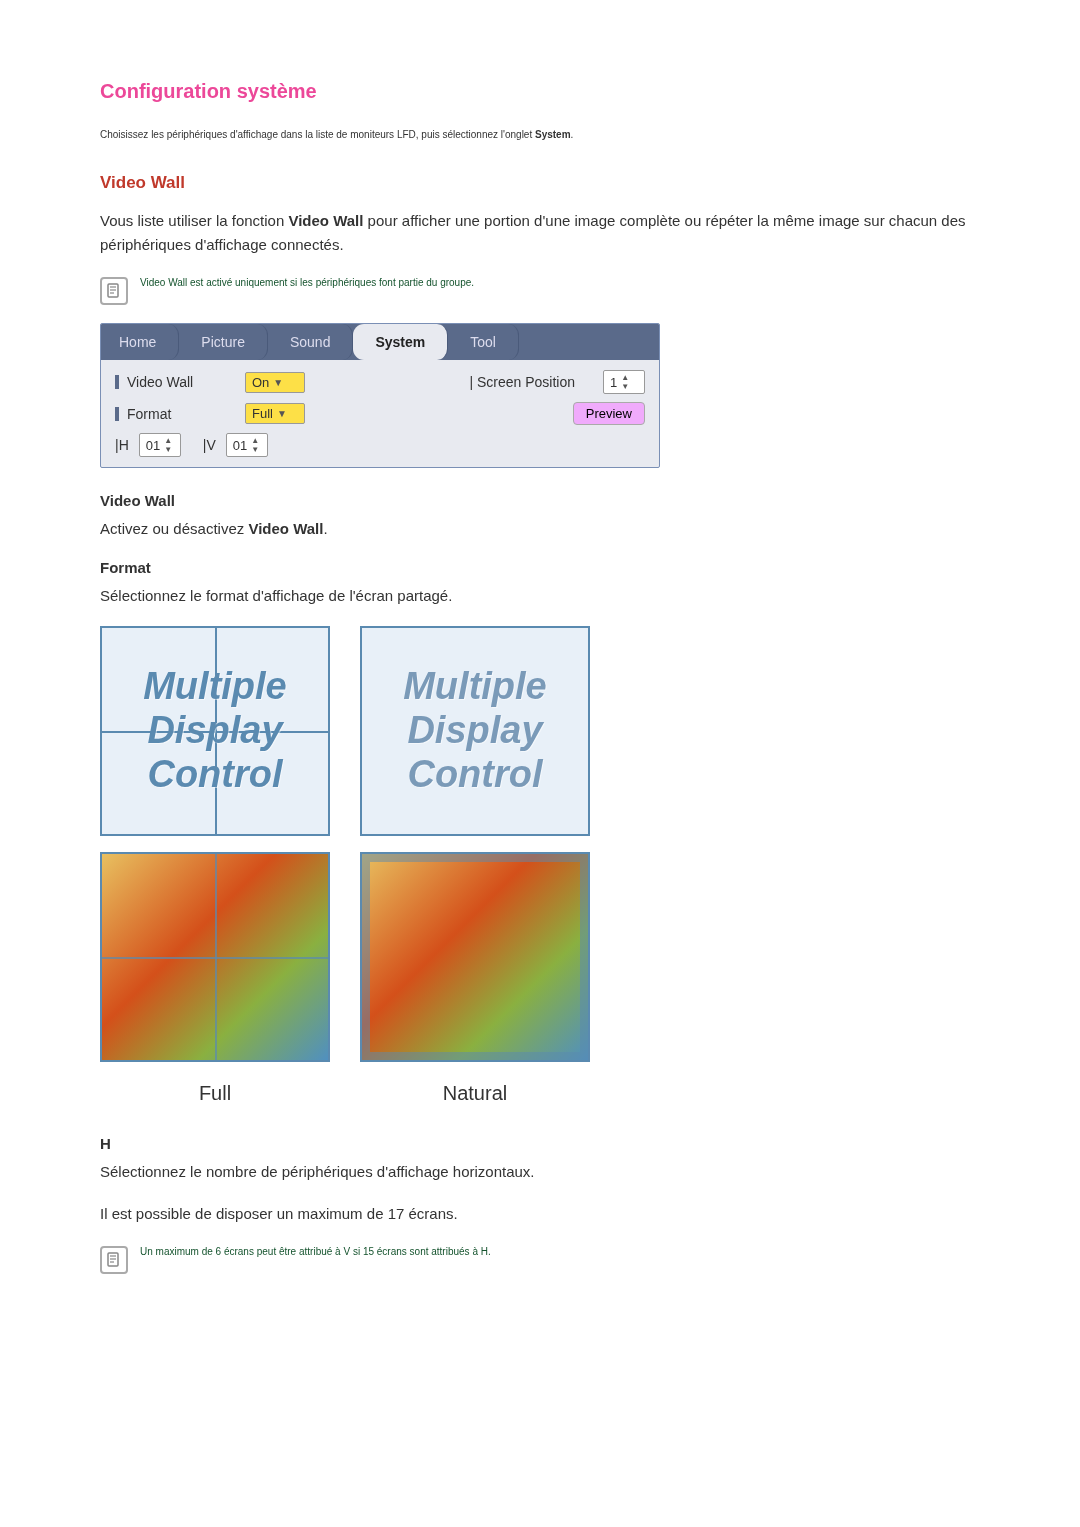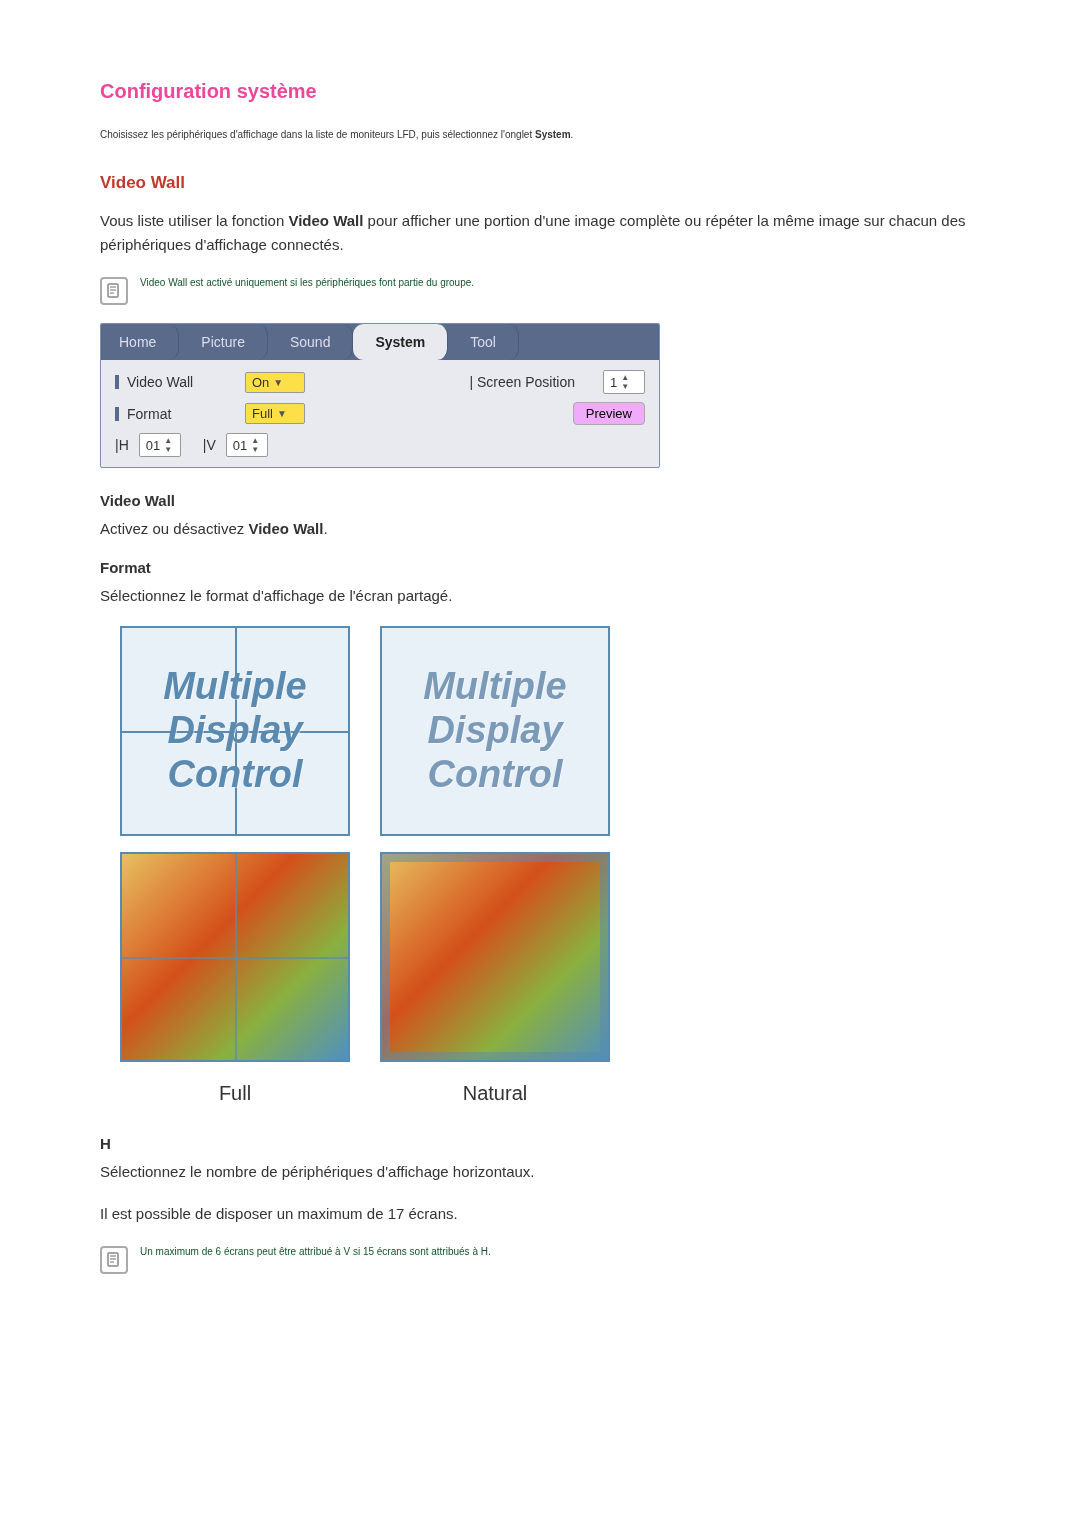--- a/index.html
+++ b/index.html
@@ -203,21 +203,20 @@
       font-size: 15px;
       line-height: 1.6;
       margin-bottom: 18px;
     }
 
     
     .image-grid {
       display: flex;
       gap: 30px;
       margin-bottom: 30px;
-      margin-left: 20px;
     }
 
     .image-col {
       display: flex;
       flex-direction: column;
       align-items: center;
       gap: 16px;
     }
 
     

